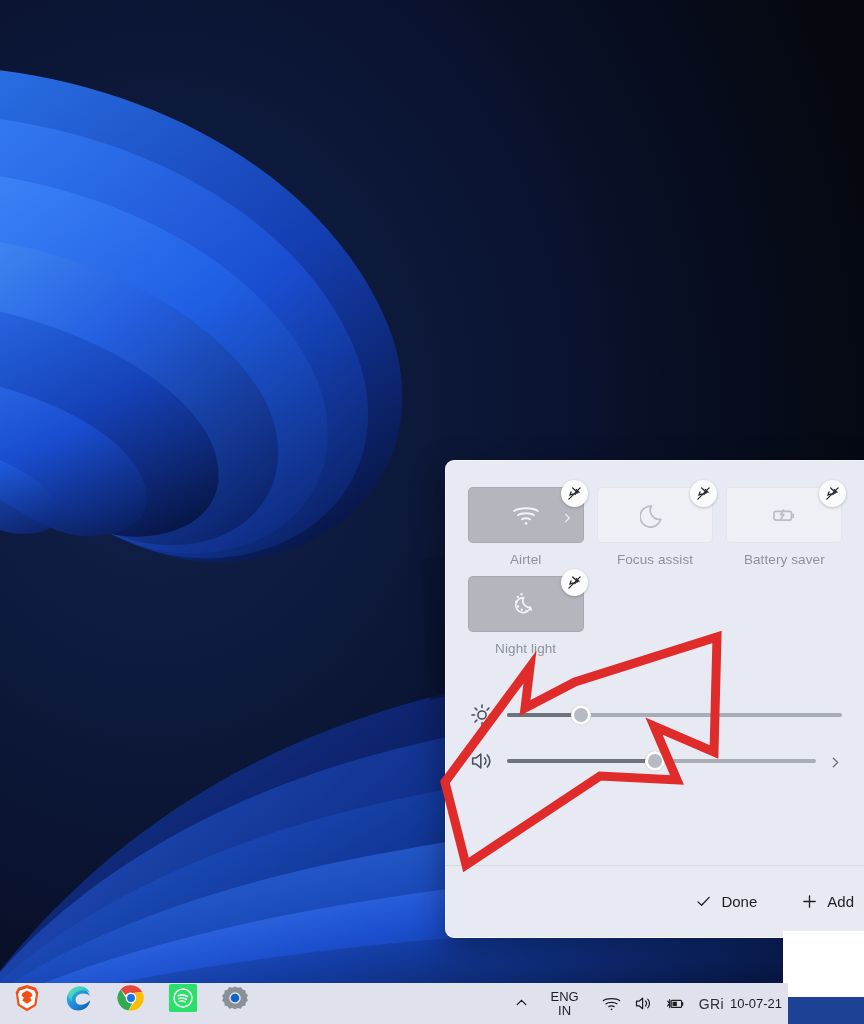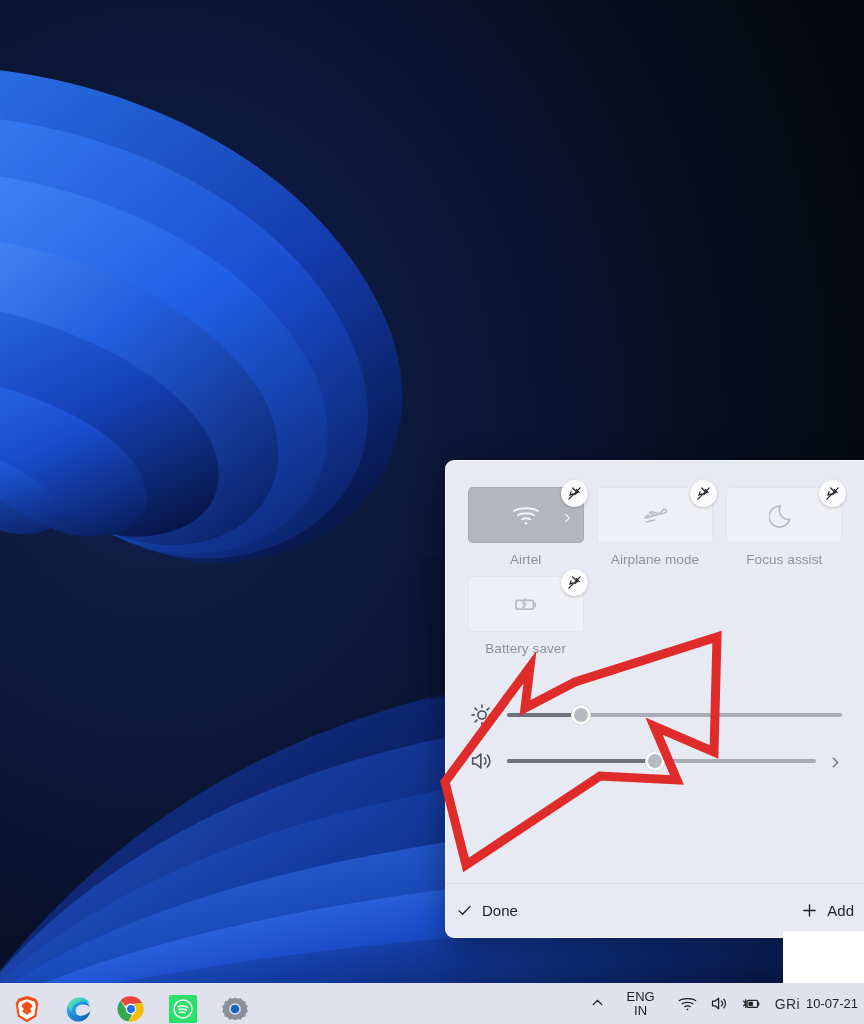--- a/index.html
+++ b/index.html
@@ -66,42 +66,42 @@
                  background:#6d727c; border-radius:2px; }
   .slider-thumb {
     position:absolute; top:50%; width:20px; height:20px; border-radius:50%;
     background:#b6bac2; border:3px solid #fff; transform:translate(-50%,-50%);
     box-shadow:0 0 1px rgba(0,0,0,.35);
   }
   .slider-chevron { width:13px; height:13px; margin-left:13px; flex:none; }
 
   
   #panel-footer {
-    position:absolute; left:0; bottom:0; width:100%; height:54px;
+    position:absolute; left:0; bottom:0; width:100%; height:72px;
     border-top:1px solid rgba(0,0,0,.07);
-    display:flex; align-items:center; justify-content:space-between; gap:42px;
+    display:flex; align-items:center; justify-content:flex-end; gap:24px;
   }
   .footer-btn { display:flex; align-items:center; gap:9px; padding:6px 10px; border-radius:4px; }
   .footer-btn svg { width:17px; height:17px; display:block; }
   .footer-label { font-size:15px; color:#1d1f24; }
 
   
   #annotation { position:absolute; left:440px; top:630px; width:290px; height:260px;
                 pointer-events:none; z-index:40; }
 
   
   #white-overlay {
     position:absolute; left:783px; top:931px; width:81px; height:66px;
     background:#fff; z-index:45;
   }
 
   
   #taskbar {
-    position:absolute; left:0; bottom:0; width:864px; height:41px;
-    background:#dfe2ed; display:flex; align-items:flex-end; z-index:50;
+    position:absolute; left:0; bottom:0; width:788px; height:41px;
+    background:#dfe2ed; display:flex; align-items:flex-start; z-index:50;
   }
   #taskbar-apps { display:flex; align-items:center; gap:22px; padding-left:12px; }
   .task-app { width:30px; height:30px; position:relative; }
   .task-app svg { width:100%; height:100%; display:block; }
   #tray { margin-left:auto; display:flex; align-items:center; height:100%; }
   #tray-chevron { width:32px; display:flex; align-items:center; justify-content:center; }
   #tray-chevron svg { width:13px; height:13px; }
   #lang {
     display:flex; flex-direction:column; align-items:center; justify-content:center;
     line-height:1.02; padding:0 13px; color:#1b1d22; font-size:13px;
@@ -221,38 +221,20 @@
             <path d="M9.5 4.2 L16.4 11.1 M7.2 9.6 L5.6 14.2 L10.2 12.6"></path>
             <path d="M14.5 6.4 L18.6 10.5 M12.6 13.4 L17 9"></path>
             <path d="M4 20 L20 4"></path>
           </svg>
         </span>
       </div>
       <div class="tile-label">Airtel</div>
     </div>
 
 
-    <div class="tile-cell">
-      <div class="tile-btn">
-        <span class="tile-icon">
-          <svg viewBox="0 0 24 24" fill="none" stroke="#b9bdc5" stroke-width="1.4" stroke-linejoin="round" stroke-linecap="round">
-            <path d="M4 14.2 L20 10.2 C21.3 9.9 21.6 8.2 20.4 7.6 C19.7 7.2 18.9 7.4 18.4 8 L15.6 11 L9.4 9.4 L7.8 10 L11.4 12.4 L8.2 13.4 L6.4 12.2 L4.9 12.8 L6.2 14.4 Z"></path>
-            <path d="M5.2 17.6 L11.6 16"></path>
-          </svg>
-        </span>
-        <span class="pin-badge">
-          <svg viewBox="0 0 24 24" fill="none" stroke="#222427" stroke-width="1.7" stroke-linecap="round">
-            <path d="M9.5 4.2 L16.4 11.1 M7.2 9.6 L5.6 14.2 L10.2 12.6"></path>
-            <path d="M14.5 6.4 L18.6 10.5 M12.6 13.4 L17 9"></path>
-            <path d="M4 20 L20 4"></path>
-          </svg>
-        </span>
-      </div>
-      <div class="tile-label">Airplane mode</div>
-    </div>
 
     <div class="tile-cell">
       <div class="tile-btn">
         <span class="tile-icon">
           <svg viewBox="0 0 24 24" fill="none" stroke="#b9bdc5" stroke-width="1.4" stroke-linejoin="round">
             <path d="M16.6 15.4 A7.2 7.2 0 0 1 9.1 4.9 A8.4 8.4 0 1 0 16.6 15.4 Z"></path>
           </svg>
         </span>
         <span class="pin-badge">
           <svg viewBox="0 0 24 24" fill="none" stroke="#222427" stroke-width="1.7" stroke-linecap="round">
@@ -278,20 +260,38 @@
           <svg viewBox="0 0 24 24" fill="none" stroke="#222427" stroke-width="1.7" stroke-linecap="round">
             <path d="M9.5 4.2 L16.4 11.1 M7.2 9.6 L5.6 14.2 L10.2 12.6"></path>
             <path d="M14.5 6.4 L18.6 10.5 M12.6 13.4 L17 9"></path>
             <path d="M4 20 L20 4"></path>
           </svg>
         </span>
       </div>
       <div class="tile-label">Battery saver</div>
     </div>
 
+    <div class="tile-cell">
+      <div class="tile-btn on">
+        <span class="tile-icon">
+          <svg viewBox="0 0 24 24" fill="none" stroke="#f2f3f5" stroke-width="1.3" stroke-linecap="round" stroke-linejoin="round">
+            <path d="M15.6 14.6 A5.2 5.2 0 0 1 10.2 6.9 A6 6 0 1 0 15.6 14.6 Z"></path>
+            <path d="M5.4 6.4 h.02 M8.4 4.2 h.02 M4.2 10.2 h.02 M5.6 14 h.02 M8.6 16.6 h.02 M12.4 17.6 h.02 M16 16.4 h.02" stroke-width="1.9"></path>
+          </svg>
+        </span>
+        <span class="pin-badge">
+          <svg viewBox="0 0 24 24" fill="none" stroke="#222427" stroke-width="1.7" stroke-linecap="round">
+            <path d="M9.5 4.2 L16.4 11.1 M7.2 9.6 L5.6 14.2 L10.2 12.6"></path>
+            <path d="M14.5 6.4 L18.6 10.5 M12.6 13.4 L17 9"></path>
+            <path d="M4 20 L20 4"></path>
+          </svg>
+        </span>
+      </div>
+      <div class="tile-label">Night light</div>
+    </div>
 
   </div>
 
   <div id="slider-section">
 
     <div class="slider-row">
       <span class="slider-glyph">
         <svg viewBox="0 0 24 24" fill="none" stroke="#4b4f57" stroke-width="1.35" stroke-linecap="round">
           <circle cx="12" cy="12" r="3.5"></circle>
           <path d="M12 3.4 v2.2 M12 18.4 v2.2 M3.4 12 h2.2 M18.4 12 h2.2

